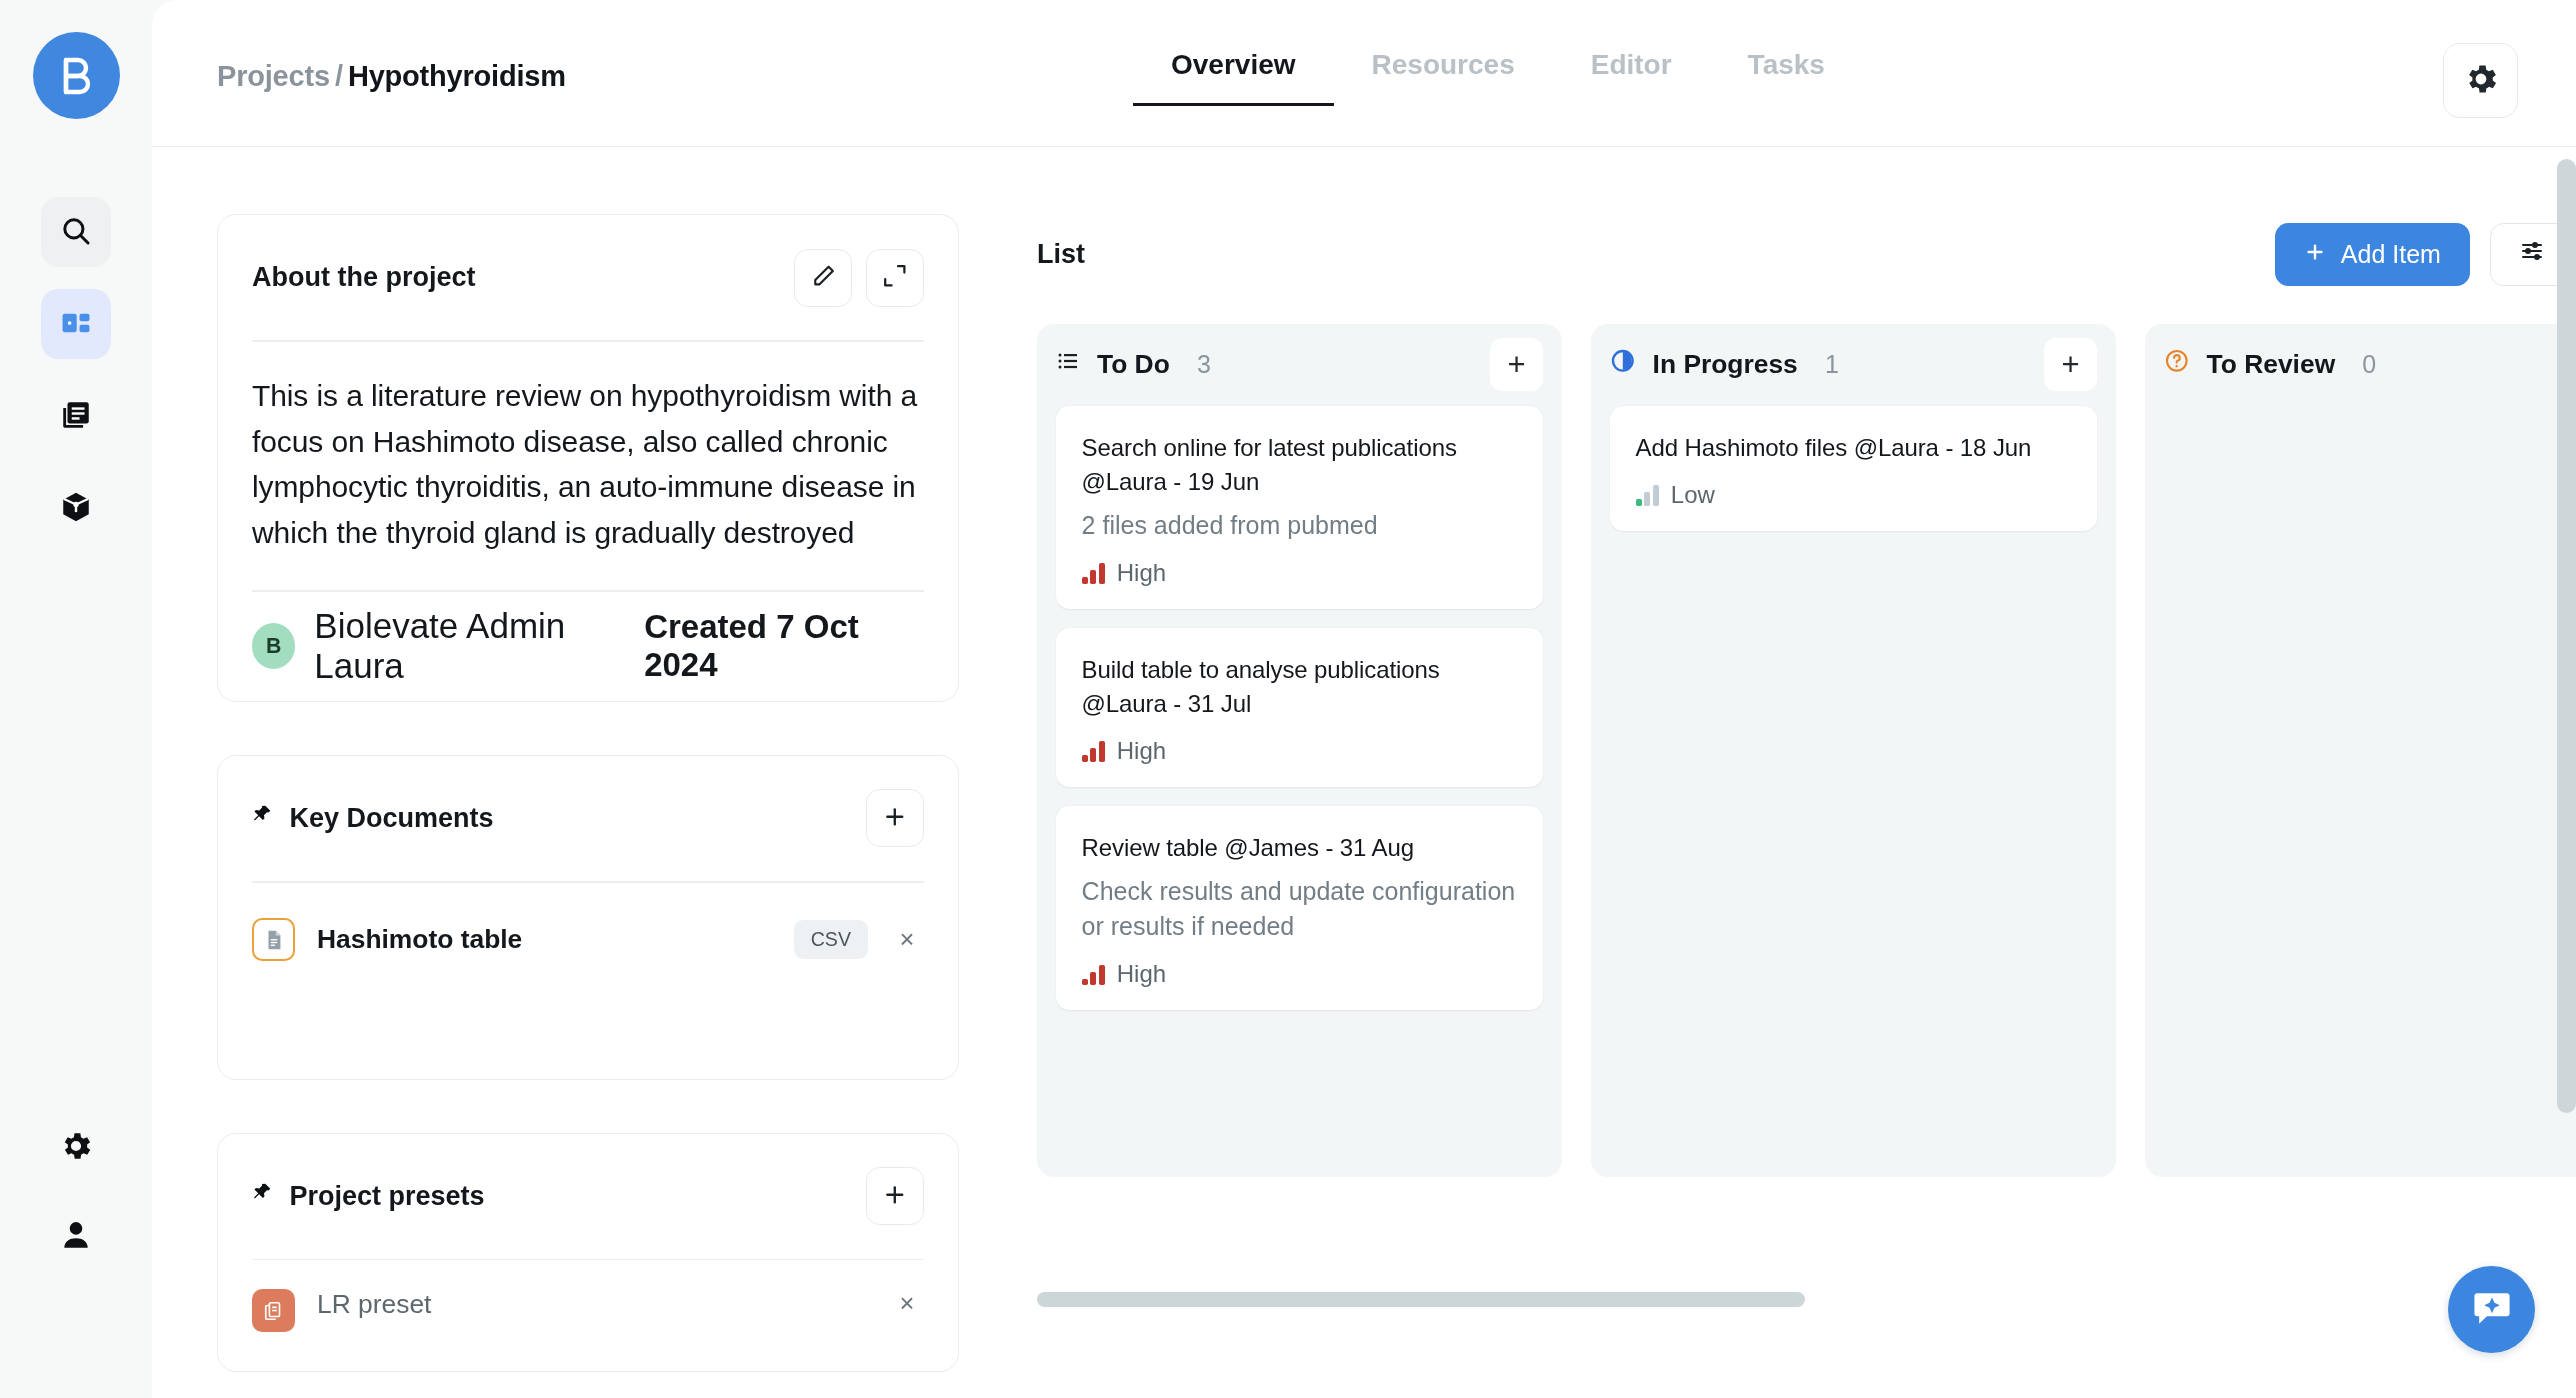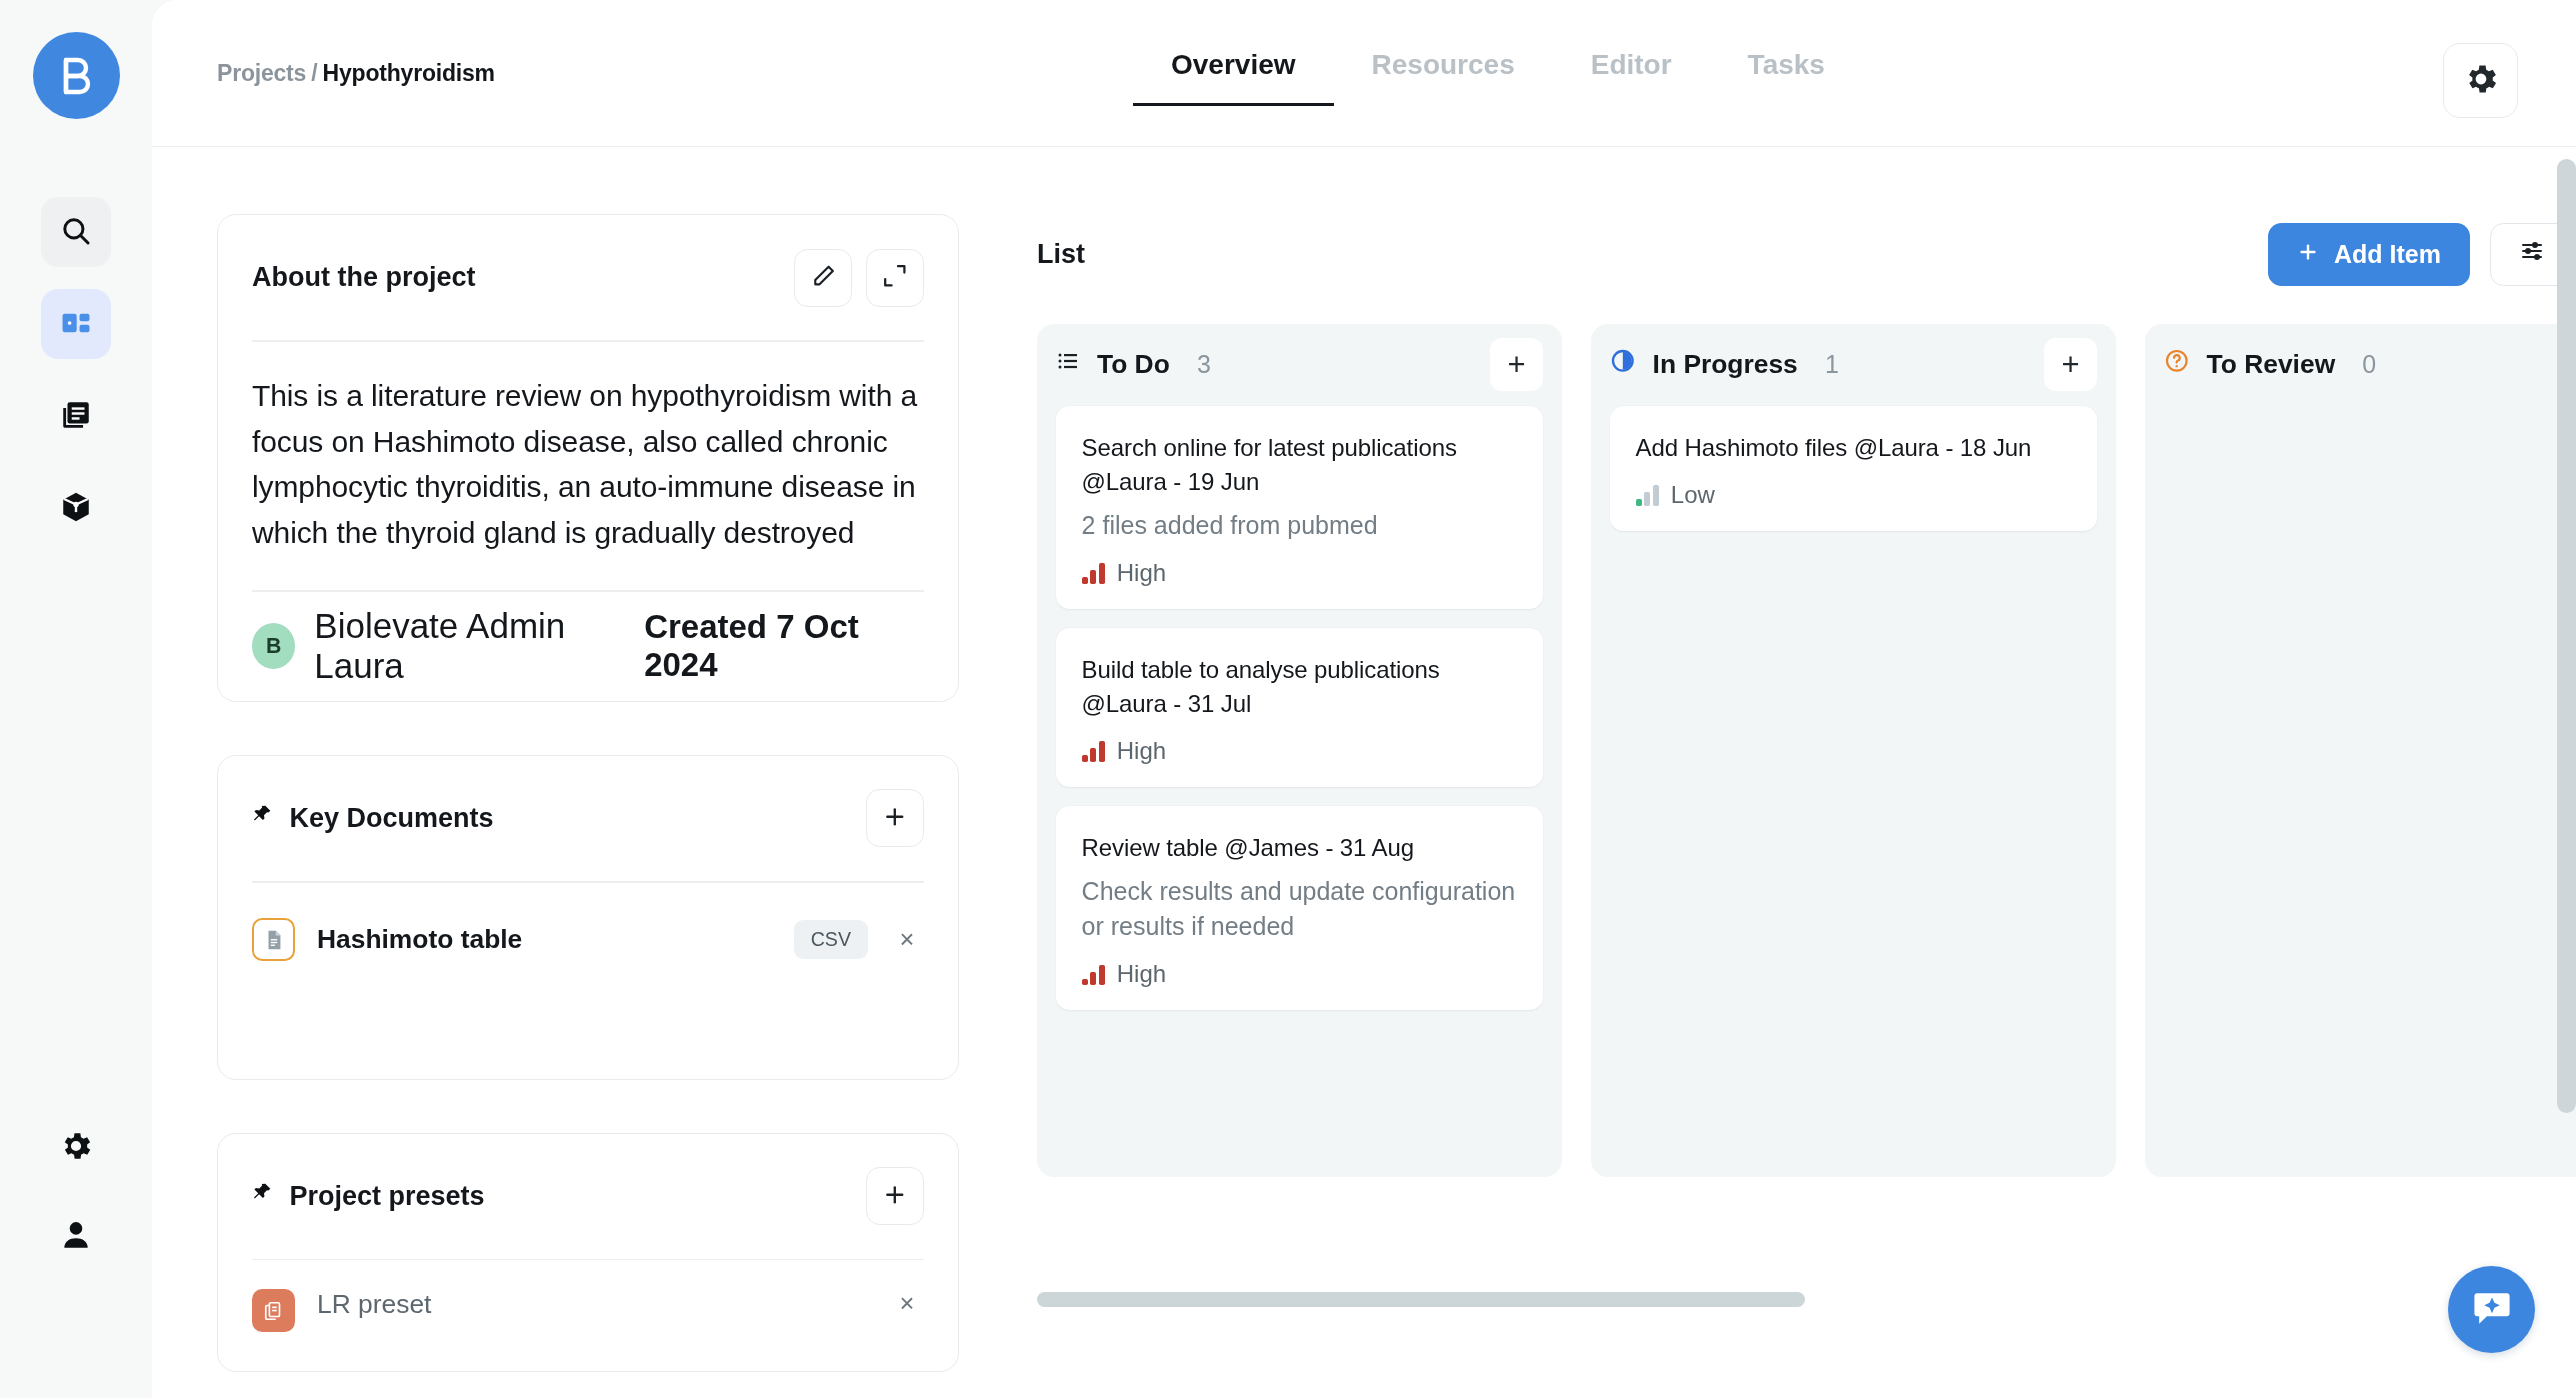--- a/index.html
+++ b/index.html
@@ -48,21 +48,21 @@
     overflow: hidden;
   }
   .topbar {
     position: relative;
     height: 147px;
     border-bottom: 1.7px solid #ecedee;
     display: flex; align-items: center;
   }
   .breadcrumb {
     position: absolute; left: 65px; top: 60px;
-    font-size: 23px; font-weight: 700; letter-spacing: -0.2px;
+    font-size: 29px; font-weight: 700; letter-spacing: -0.2px;
     white-space: nowrap;
   }
   .crumb-parent { color: #8b949c; font-weight: 600; }
   .crumb-sep { color: #8b949c; font-weight: 600; margin: 0 5.1px; }
   .crumb-current { color: #12161a; }
 
   .tabs {
     position: absolute; left: 981px; top: 49px;
     display: flex; align-items: flex-end; gap: 0;
   }
@@ -171,21 +171,21 @@
   }
   .board-head {
     display: flex; align-items: center;
     height: 63px; margin-top: 8.5px;
   }
   .board-title { font-size: 27px; font-weight: 600; color: #14181c; }
   .board-actions { margin-left: auto; display: flex; gap: 20.5px; }
   .btn-primary {
     background: #3d86e0; color: #fff;
     border: none; border-radius: 13.6px;
-    font-size: 25px; font-weight: 700;
+    font-size: 25px; font-weight: 400;
     padding: 0 29px; height: 63px;
     display: flex; align-items: center; gap: 15px;
     cursor: pointer; font-family: inherit;
   }
   .btn-secondary {
     background: #fff; color: #14181c;
     border: 1.7px solid #e3e6e8; border-radius: 13.6px;
     font-size: 25px; font-weight: 500;
     padding: 0 29px; height: 63px;
     display: flex; align-items: center; gap: 13.6px;

